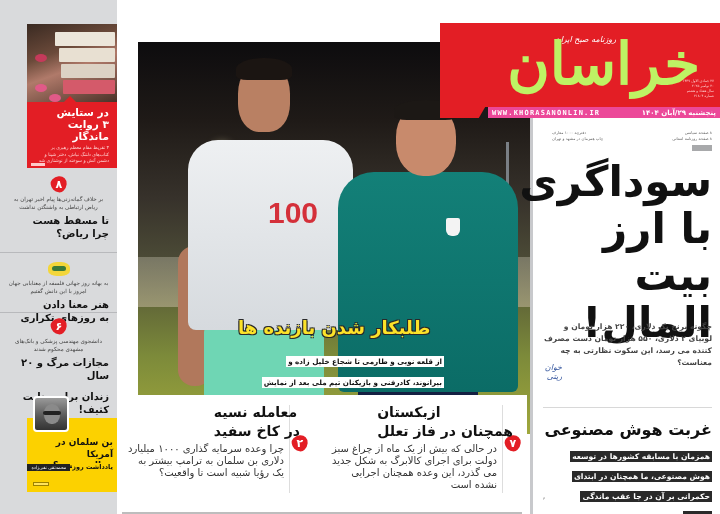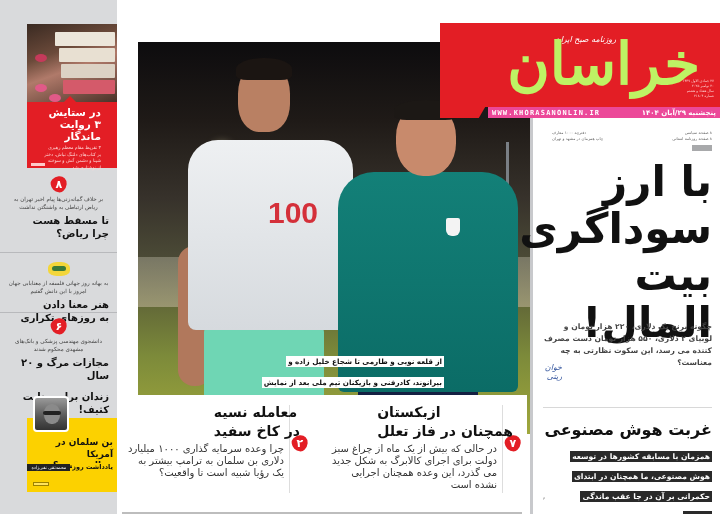--- a/index.html
+++ b/index.html
@@ -9,21 +9,21 @@
   
   .left-col { position: absolute; left: 0; top: 0; width: 117px; height: 514px; background: #d9dadc; }
   .feature-photo { position: absolute; left: 27px; top: 24px; width: 90px; height: 78px;
     background: linear-gradient(160deg, #3a2a22 0%, #6b4a3a 35%, #b07a6a 55%, #4a3128 100%); overflow: hidden; }
   .book { position: absolute; right: 2px; height: 14px; border-radius: 1px; }
   .book1 { top: 8px; width: 60px; background: #ece6da; }
   .book2 { top: 24px; width: 56px; background: #e8e0d2; }
   .book3 { top: 40px; width: 54px; background: #dcd2c4; }
   .book4 { top: 56px; width: 52px; background: #d45a6a; }
   .petal { position: absolute; width: 12px; height: 8px; border-radius: 50%; background: #e05a88; }
-  .feature-red { position: absolute; left: 27px; top: 102px; width: 90px; height: 66px; background: #e31e25; padding: 4px 16px; color: #fff; text-align: right; }
+  .feature-red { position: absolute; left: 27px; top: 102px; width: 90px; height: 66px; background: #e31e25; padding: 4px 8px; color: #fff; text-align: right; }
   .feature-red .t1 { font-weight: bold; font-size: 10.5px; line-height: 12px; }
   .feature-red .body { font-size: 4.6px; line-height: 6.6px; color: #ffd6d6; margin-top: 3px; }
   .feature-red .tag { position: absolute; left: 4px; bottom: 2px; width: 14px; height: 3px; background: #ffc9c9; }
   .notch { position: absolute; left: 65px; top: 98px; width: 10px; height: 10px; background: #e31e25; transform: rotate(45deg); }
 
   .side-item { position: absolute; left: 0; width: 117px; text-align: center; }
   .badge { width: 16px; height: 16px; margin: 0 auto; background: #e31e25; border-radius: 50% 50% 50% 50% / 60% 60% 40% 40%; transform: rotate(45deg);
     color: #fff; font-size: 11px; font-weight: bold; display: flex; align-items: center; justify-content: center; }
   .badge span { transform: rotate(-45deg); }
   .side-item .lead { font-size: 5.6px; line-height: 7.5px; color: #444; margin-top: 4px; padding: 0 8px; }
@@ -181,20 +181,21 @@
     <div class="p1-num" style="direction:ltr;">100</div>
   </div>
   <div class="player2">
     <div class="p2-shorts"></div>
     <div class="p2-shirt"></div>
     <div class="p2-badge"></div>
     <div class="p2-head"></div>
     <div class="p2-hair"></div>
   </div>
 
+  <div class="photo-headline">طلبکار شدن بازنده ها</div>
   <div class="photo-body"><span>از قلعه نویی و طارمی تا شجاع خلیل زاده و بیرانوند، کادرفنی و بازیکنان تیم ملی بعد از نمایش ضعیف برابر ازبکستان از مردم، رسانه ها و مسئولان طلبکار شدند و با فراافکنی از مسئولیت نتایج اخیر فرار کردند</span></div>
   <div class="photo-page"></div>
 </div>
 
 <div class="masthead">
   <div class="tagline">روزنامه صبح ایران</div>
   <div class="logo">خراسان</div>
   <div class="meta">
     <div>۲۷ جمادی الاول ۱۴۴۷</div>
     <div>۲۰ نوامبر ۲۰۲۵</div>
@@ -214,22 +215,22 @@
         <span>۸ صفحه سیاسی</span>
         <span>دفترچه ۱۰۰۰ معارف</span>
       </div>
     <div class="r">
         <span>۸ صفحه روزنامه استانی</span>
         <span>چاپ همزمان در مشهد و تهران</span>
       </div>
     <div class="badge-small"></div>
   </div>
   <div class="headline">
+    <div>سوداگری</div>
     <div>با ارز</div>
-    <div>سوداگری</div>
     <div>بیت المال!</div>
   </div>
   <div class="deck">چگونه برنج یک دلاری، ۲۲۰ هزار تومان و لوبیای ۲ دلاری، ۵۵۰ هزار تومان دست مصرف کننده می رسد، این سکوت نظارتی به چه معناست؟</div>
   <div class="sig">خوان ریتی</div>
   <div class="rc-divider"></div>
   <div class="ai-title">غربت هوش مصنوعی</div>
   <div class="ai-body"><span>همزمان با مسابقه کشورها در توسعه هوش مصنوعی، ما همچنان در ابتدای حکمرانی بر آن در جا عقب ماندگی هستیم</span></div>
   <div class="ai-page">۳</div>
 </div>
 

